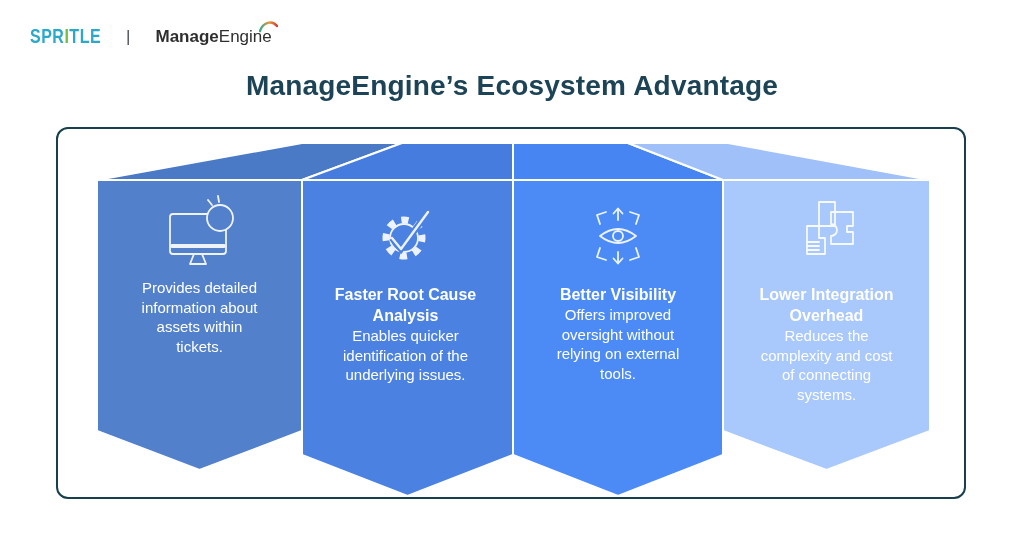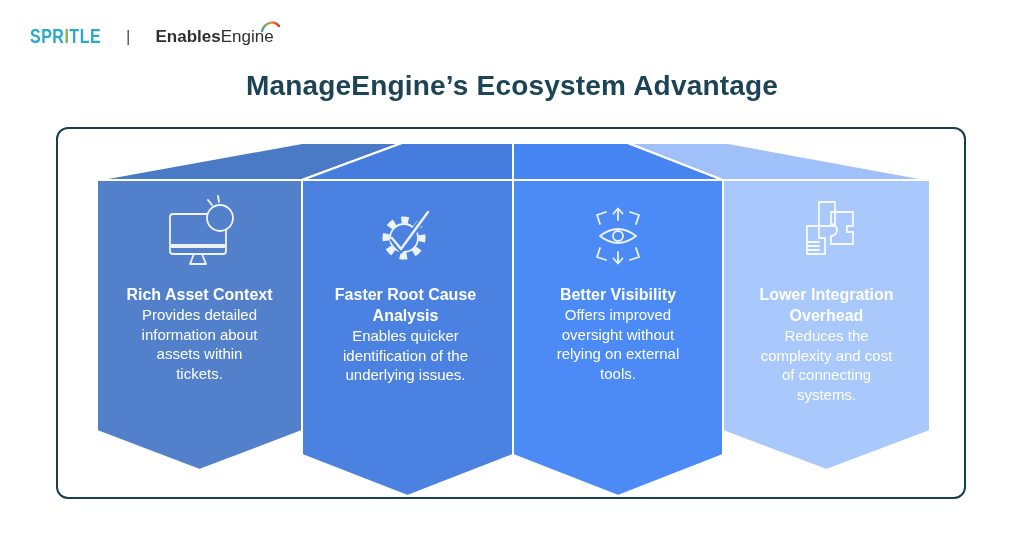--- a/index.html
+++ b/index.html
@@ -43,21 +43,21 @@
 </style>
 </head>
 <body>
 
 <div class="logo-bar">
   <span class="spritle">
     <span style="color: rgb(43, 169, 201);">SPR</span><span style="color: rgb(112, 191, 68);">I</span><span style="color: rgb(43, 169, 201);">TLE</span>
   </span>
   <span class="logo-sep">|</span>
   <span class="me-wrap">
-    <span class="me-bold" style="color: rgb(47, 47, 47);">Enables</span><span class="me-light" style="color: rgb(47, 47, 47); margin-top: 17px;">Engine</span>
+    <span class="me-bold" style="color: rgb(47, 47, 47);">Manage</span><span class="me-light" style="color: rgb(47, 47, 47); margin-top: 17px;">Engine</span>
     <svg class="me-swoosh" viewBox="0 0 19 13">
       <defs>
         <linearGradient id="swoosh-grad" x1="0" y1="0" x2="1" y2="0">
           <stop offset="0" stop-color="#3AA88F"></stop>
           <stop offset="0.55" stop-color="#E8963B"></stop>
           <stop offset="1" stop-color="#D63A32"></stop>
         </linearGradient>
       </defs>
       <path d="M1,11 C4,2 13,0 18,6" fill="none" stroke="url(#swoosh-grad)" stroke-width="2.4" stroke-linecap="round"></path>
     </svg>
@@ -87,21 +87,20 @@
   <svg class="card-icon" viewBox="0 0 84 84">
     <g fill="none" stroke="#ffffff" stroke-width="1.8" opacity="0.9" stroke-linecap="round" stroke-linejoin="round">
       <rect x="12" y="20" width="56" height="40" rx="3"></rect>
       <line x1="14" y1="52" x2="66" y2="52" stroke-width="4"></line>
       <path d="M36,60 L32,70 L48,70 L44,60"></path>
       <circle cx="62" cy="24" r="13" fill="#5280CB"></circle>
       <path d="M50,6 L54,11"></path>
       <path d="M60,2 L61,8"></path>
     </g>
   </svg>
-  <div class="card-title">Rich Asset Context</div>
   <div class="card-desc">Provides detailed
 information about
 assets within
 tickets.</div>
 </div>
 
 <div class="card-col col-2">
   <svg class="card-icon" viewBox="0 0 84 84">
     <g fill="none" stroke="#ffffff" opacity="0.9">
       <circle cx="40" cy="44" r="18" stroke-width="7" stroke-dasharray="7 7.14" transform="rotate(-10 40 44)"></circle>

